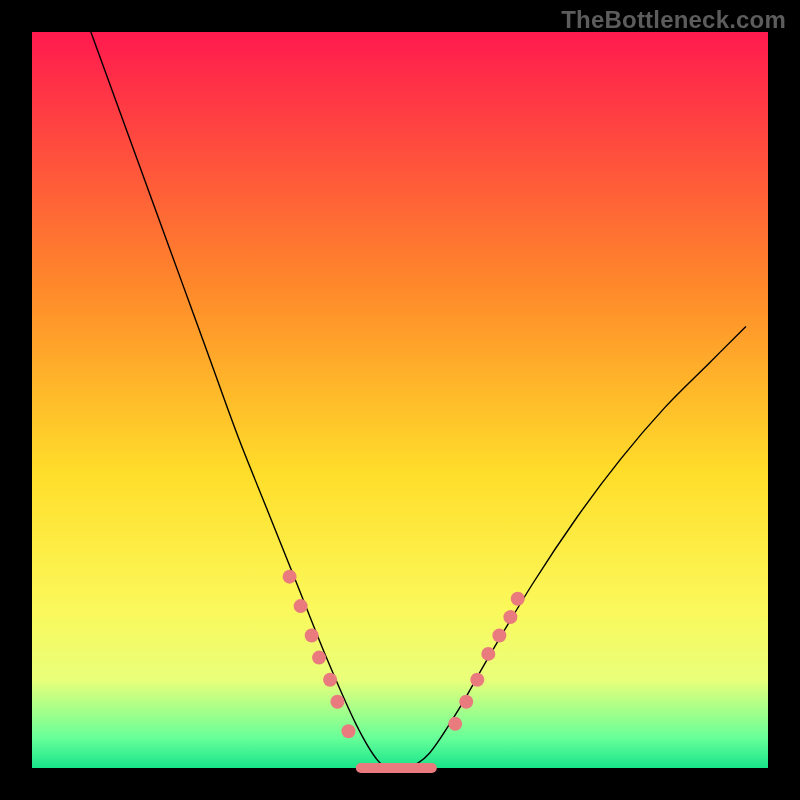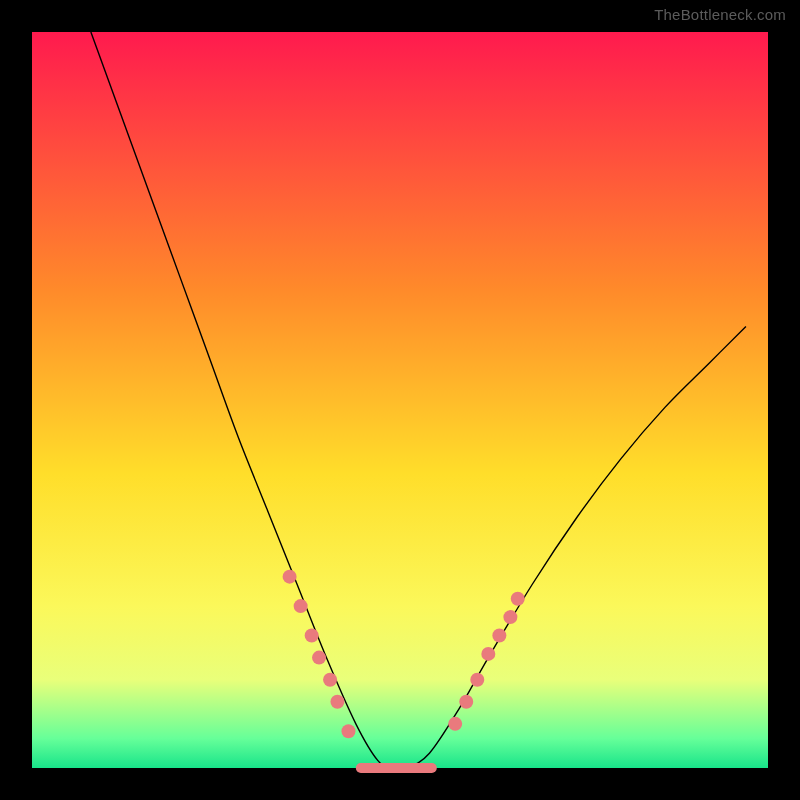--- a/index.html
+++ b/index.html
@@ -14,22 +14,22 @@
   .chart-wrap {
     position: relative;
     width: 800px;
     height: 800px;
   }
   .watermark {
     position: absolute;
     top: 6px;
     right: 14px;
     color: #5c5c5c;
-    font-size: 15px;
-    font-weight: 400;
+    font-size: 24px;
+    font-weight: 700;
     z-index: 10;
     letter-spacing: 0.2px;
   }
   svg {
     display: block;
   }
 </style>
 </head>
 <body>
 

